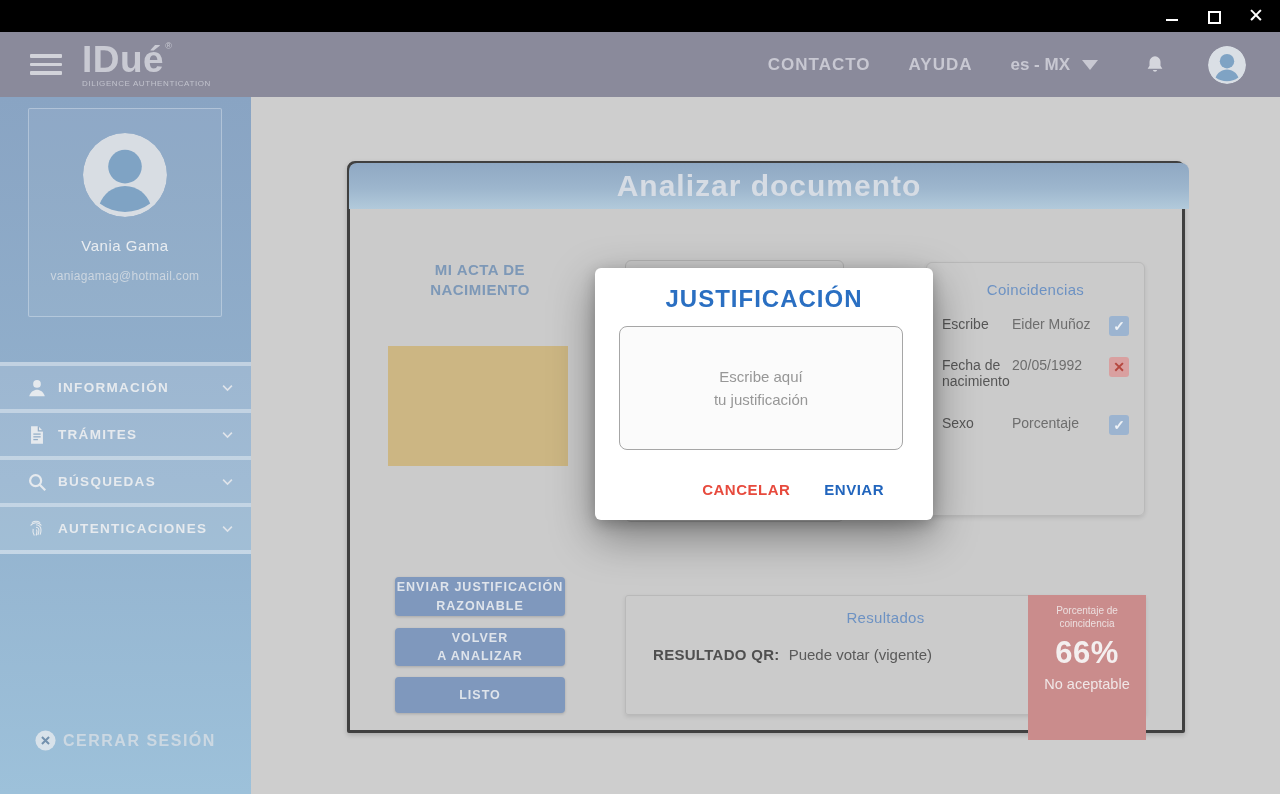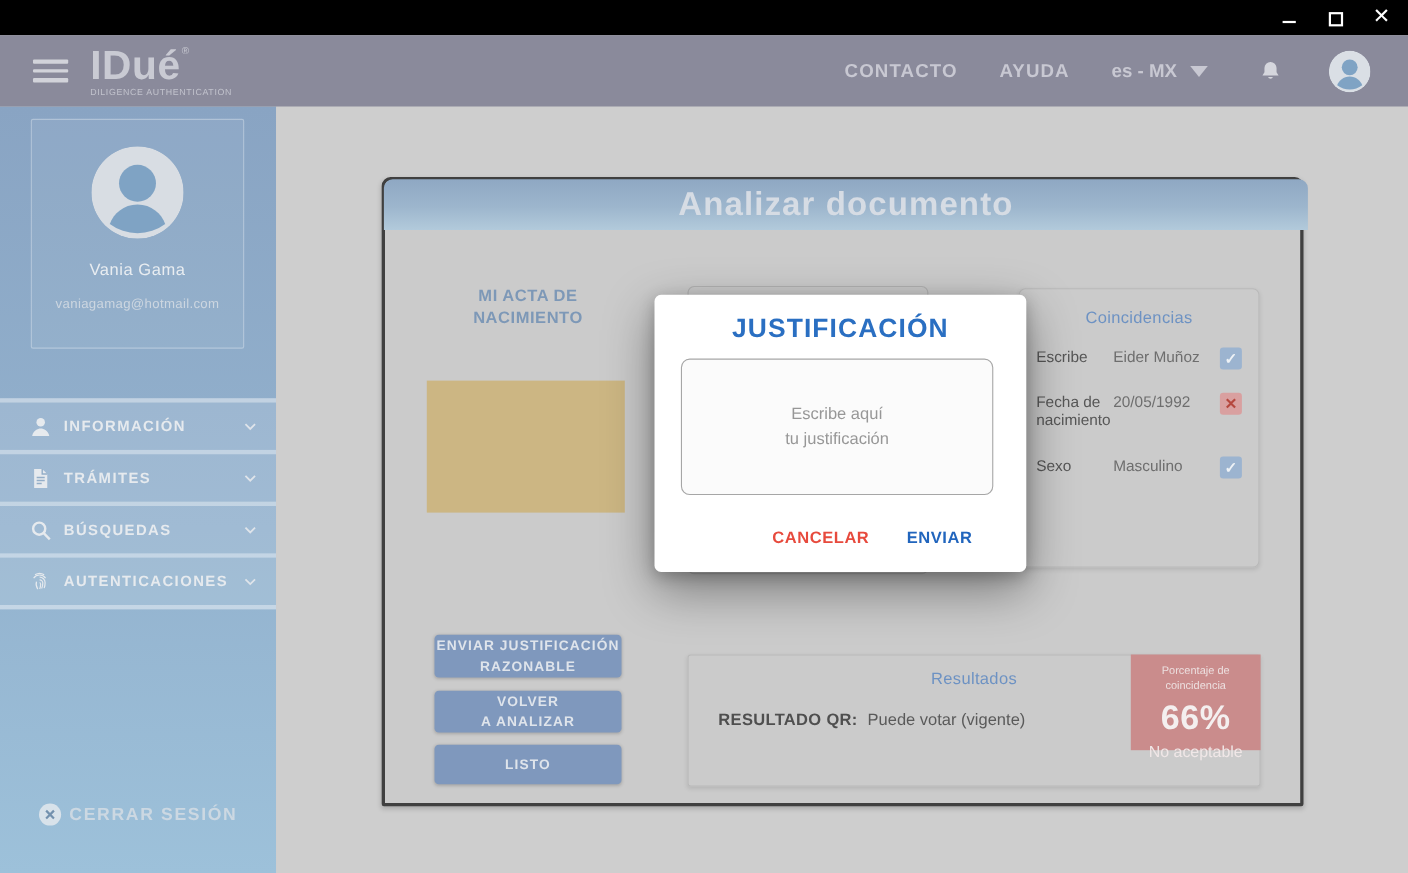--- a/index.html
+++ b/index.html
@@ -90,21 +90,21 @@
   .action-2 { top:464px; height:38px; }
   .action-3 { top:513px; height:36px; }
 
   .results-panel { position:absolute; left:275px; top:431px; width:521px; height:120px;
     border:1.5px solid #b9b9b9; border-radius:3px; box-shadow:0 2px 4px rgba(0,0,0,0.10); }
   .results-title { position:absolute; top:13px; left:0; width:100%; text-align:center;
     color:#6d92c3; font-size:15px; letter-spacing:0.3px; }
   .results-qr { position:absolute; left:27px; top:50px; display:flex; gap:9px; align-items:baseline; }
   .qr-label { color:#4f4f4f; font-size:15px; font-weight:bold; letter-spacing:0.3px; }
   .qr-value { color:#5a5a5a; font-size:15px; }
-  .percent-box { position:absolute; right:-1px; top:-1px; width:118px; height:87px; background:#ca8c8c;
+  .percent-box { position:absolute; right:-1px; top:-1px; width:118px; height:145px; background:#ca8c8c;
     display:flex; flex-direction:column; align-items:center; }
   .percent-label { margin-top:9px; color:#ecdfdf; font-size:10px; text-align:center; white-space:pre-line; line-height:1.3; }
   .percent-value { margin-top:5px; color:#f4efef; font-size:31px; font-weight:bold; letter-spacing:0.5px; }
   .percent-status { margin-top:5px; color:#f0e7e7; font-size:14.5px; }
 
   
   .modal { position:absolute; left:595px; top:268px; width:338px; height:252px; background:#ffffff;
     border-radius:6px; box-shadow:0 16px 45px rgba(0,0,0,0.40), 0 4px 14px rgba(0,0,0,0.22); z-index:100; }
   .modal-title { margin-top:17px; text-align:center; color:#2a6fc2; font-size:24px; font-weight:bold; letter-spacing:1px; }
   .modal-textarea { position:absolute; left:24px; top:58px; width:284px; height:124px; background:#fbfbfb;
@@ -292,21 +292,21 @@
 
       <div class="match-row r2">
         <span class="match-label">Fecha de
 nacimiento</span>
         <span class="match-value">20/05/1992</span>
         <span class="match-box fail">✕</span>
       </div>
 
       <div class="match-row r3">
         <span class="match-label">Sexo</span>
-        <span class="match-value">Masculino</span>
+        <span class="match-value">Porcentaje</span>
         <span class="match-box ok">✓</span>
       </div>
     </div>
 
     <button class="action-btn action-2">VOLVER
 A ANALIZAR</button>
     <button class="action-btn action-1">ENVIAR JUSTIFICACIÓN
 RAZONABLE</button>
     <button class="action-btn action-3">LISTO</button>
 

